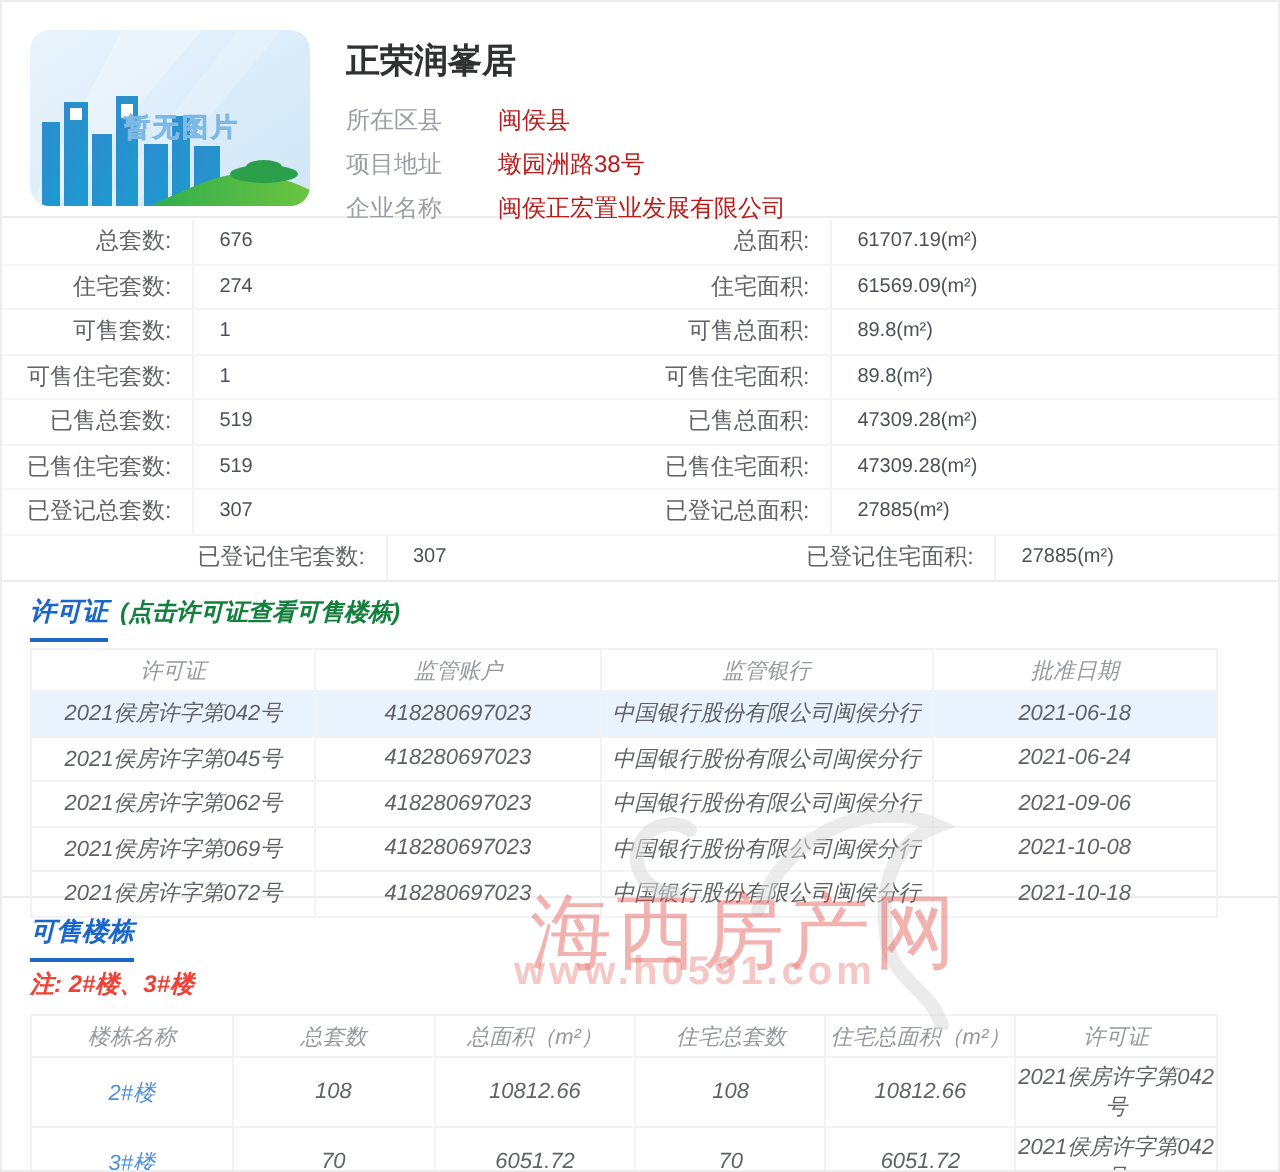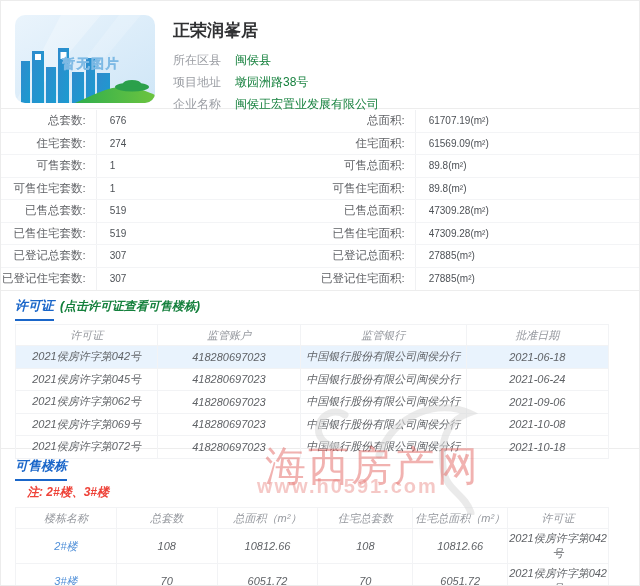--- a/index.html
+++ b/index.html
@@ -10,34 +10,34 @@
     background:#ffffff; border:1px solid #ececec; overflow:hidden;
     color:#606266; font-size:12px;
   }
   
   .header { display:flex; padding:14px; height:108px; border-bottom:1px solid #ededed; }
   .thumb { width:140px; height:88px; flex:0 0 140px; border-radius:10px; overflow:hidden; }
   .head-right { flex:1; padding:4px 0 0 18px; }
   .proj-title { font-size:17px; font-weight:bold; color:#303133; margin-bottom:11px; }
   .info-row { display:flex; margin-bottom:8px; font-size:12px; line-height:14px; }
   .info-label { color:#9a9da3; width:62px; flex:0 0 62px; }
-  .info-value { color:#15803d; }
+  .info-value { color:#b91c1c; margin-left:14px; }
   
   .stats { display:flex; height:182px; border-bottom:1px solid #ededed; padding:1px 0; }
   .stats-col { width:50%; }
   .stat-row { display:flex; align-items:center; height:22.5px; border-bottom:1px solid #f3f4f6; }
-  .stats-col .stat-row:last-child { border-bottom:none; }
+  .stats-col .stat-row:last-child { border-bottom:none;justify-content:center; }
   .stat-label { width:30%; text-align:right; color:#606266; font-size:11.5px; padding-right:10px; border-right:1px solid #f0f1f3; height:100%; display:flex; align-items:center; justify-content:flex-end; }
   .stat-value { padding-left:13px; color:#4d5156; font-size:10px; }
   
   .section { padding:6px 30px 0 14px;font-style:italic; }
   .sec-title-line { display:flex; align-items:baseline; height:20px; }
   .sec-title { font-size:13px; font-weight:bold; color:#1a66c9; position:relative; padding-bottom:4px; border-bottom:2px solid #1a66c9; }
   .sec-hint { font-size:12px; font-weight:bold; color:#15803d; margin-left:6px; }
-  .note { color:#ee4238; font-size:12px; font-weight:bold; margin:7px 0 6px 12px; }
+  .note { color:#ee4238; font-size:12px; font-weight:bold; margin:7px 0 6px 0; }
   
   table { width:100%; border-collapse:collapse; table-layout:fixed; }
   .permits-table { margin-top:7px; }
   th { font-weight:normal; color:#95989e; font-size:11px; height:21px; border:1px solid #f2f3f5; background:#ffffff; }
   td { color:#5f6266; font-size:11px; text-align:center; border:1px solid #f2f3f5; height:22.5px; }
   .permits-table tbody tr { cursor:pointer; }
   .permits-table tbody tr.hl { background:#e9f3fd; }
   .permits-section { border-bottom:1px solid #ededed; height:158px; }
   .bld-table td { height:35px; }
   .bld-link { color:#4f8fd8; text-decoration:none; cursor:pointer; }

